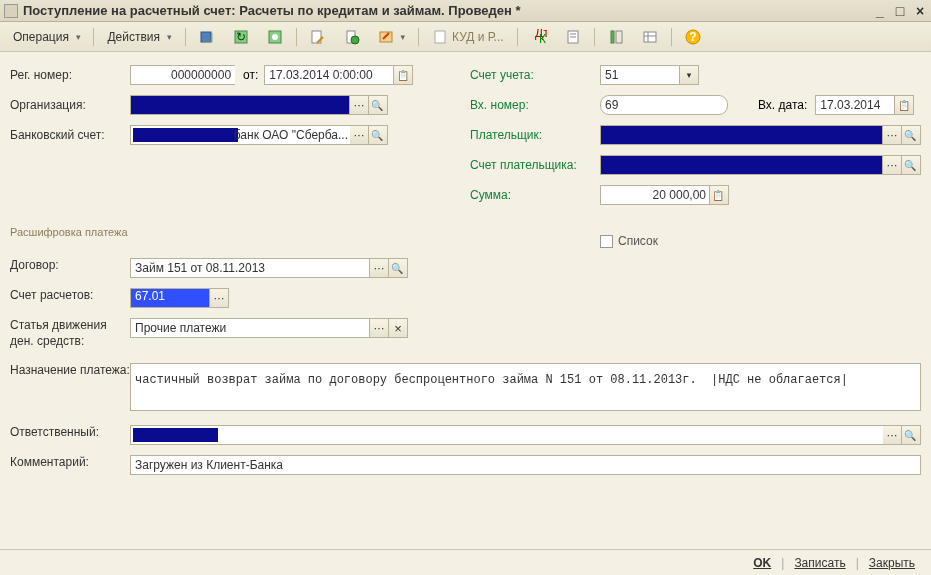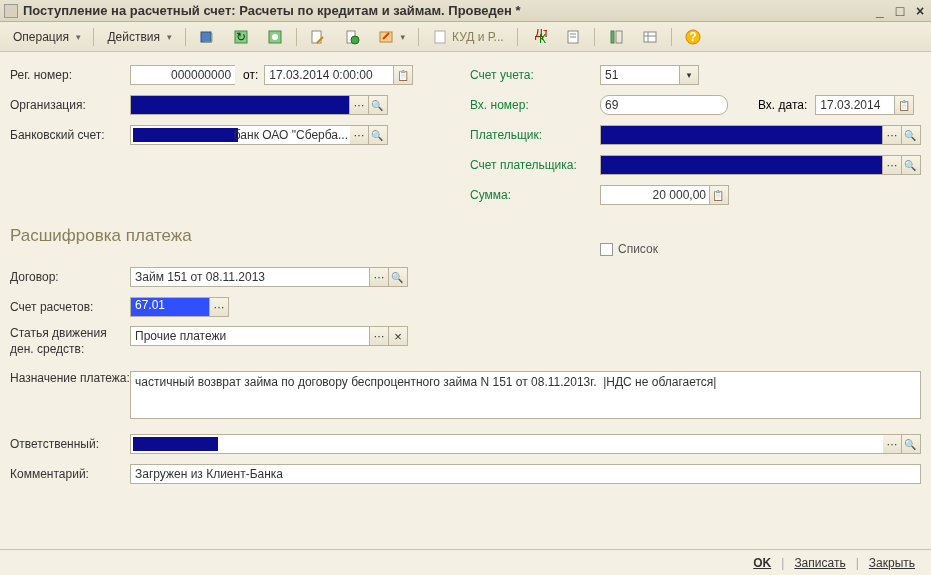--- a/index.html
+++ b/index.html
@@ -8,42 +8,42 @@
 .titlebar-icon { width: 14px; height: 14px; background: #d8d2bc; border: 1px solid #999; margin-right: 5px; }
 .title-text { flex: 1; font-weight: bold; color: #333; font-size: 13px; }
 .wincontrols { display: flex; gap: 6px; }
 .winbtn { width: 14px; height: 14px; display: flex; align-items: center; justify-content: center; font-weight: bold; font-size: 14px; color: #333; cursor: pointer; }
 .toolbar { background: linear-gradient(#f2eedd,#e8e3d0); border-bottom: 1px solid #ccc5ab; height: 30px; display: flex; align-items: center; padding: 0 6px; gap: 4px; }
 .tb-btn { height: 22px; padding: 0 6px; display: flex; align-items: center; gap: 4px; color: #333; cursor: pointer; border: 1px solid transparent; border-radius: 2px; }
 .tb-drop::after { content: "▾"; font-size: 9px; margin-left: 3px; color: #666; }
 .tb-sep { width: 1px; height: 18px; background: #c0ba9f; margin: 0 2px; }
 .tb-icon { width: 16px; height: 16px; }
 .content { flex: 1; padding: 12px 10px 6px 10px; overflow: auto; }
-.row { display: flex; align-items: center; margin-bottom: 8px; min-height: 22px; }
+.row { display: flex; margin-bottom: 8px; min-height: 22px; }
 .col-left { width: 460px; display: flex; align-items: center; }
 .col-right { flex: 1; display: flex; align-items: center; }
 .label { width: 120px; color: #333; }
 .label2 { width: 130px; color: #15803d; }
 .input { height: 20px; border: 1px solid #b8b29c; background: #fff; padding: 0 4px; color: #333; }
 .input.ralign { text-align: right; }
 .btn-mini { width: 20px; height: 20px; border: 1px solid #b8b29c; background: linear-gradient(#f8f4e5,#e8e3d0); display: flex; align-items: center; justify-content: center; cursor: pointer; font-size: 11px; color: #333; }
 .btn-mini.sel::after { content: "⋯"; }
 .btn-mini.mag::after { content: "🔍"; font-size: 10px; }
 .btn-mini.cal::after { content: "📋"; font-size: 10px; filter: grayscale(0.3); }
 .btn-mini.dd::after { content: "▾"; font-size: 9px; }
 .btn-mini.clear::after { content: "×"; font-size: 13px; }
 .field-group { display: flex; }
 .field-group .input { border-right: none; }
 .field-group .btn-mini { border-left: 1px solid #b8b29c; margin-left: -1px; }
 .field-group .btn-mini + .btn-mini { border-left: 1px solid #b8b29c; }
 .redacted { background: #0b0b8f; }
 .selected-blue { background: #3050ff; color: #fff; }
-.section-title { color: #8b7e5a; font-size: 17px; margin: 12px 0 10px 0; }
+.section-title { color: #8b7e5a; font-size: 11px; margin: 12px 0 10px 0; }
 .checkbox { width: 13px; height: 13px; border: 1px solid #999; background: #fff; margin-right: 5px; }
-textarea.input { height: 48px; resize: none; padding: 3px 4px; font-family: Liberation Sans, sans-serif; }
+textarea.input { height: 48px; resize: none; padding: 9px 4px; font-family: Liberation Mono, monospace; }
 .footer { border-top: 1px solid #ccc5ab; background: #f4f0e3; height: 26px; display: flex; align-items: center; justify-content: flex-end; padding: 0 10px; gap: 4px; }
 .footer .link { color: #333; cursor: pointer; text-decoration: underline; padding: 0 6px; }
 .footer .sep { color: #aaa; }
 </style>
 </head>
 <body>
 
 <div class="titlebar">
   <div class="titlebar-icon"></div>
   <div class="title-text">Поступление на расчетный счет: Расчеты по кредитам и займам. Проведен *</div>

